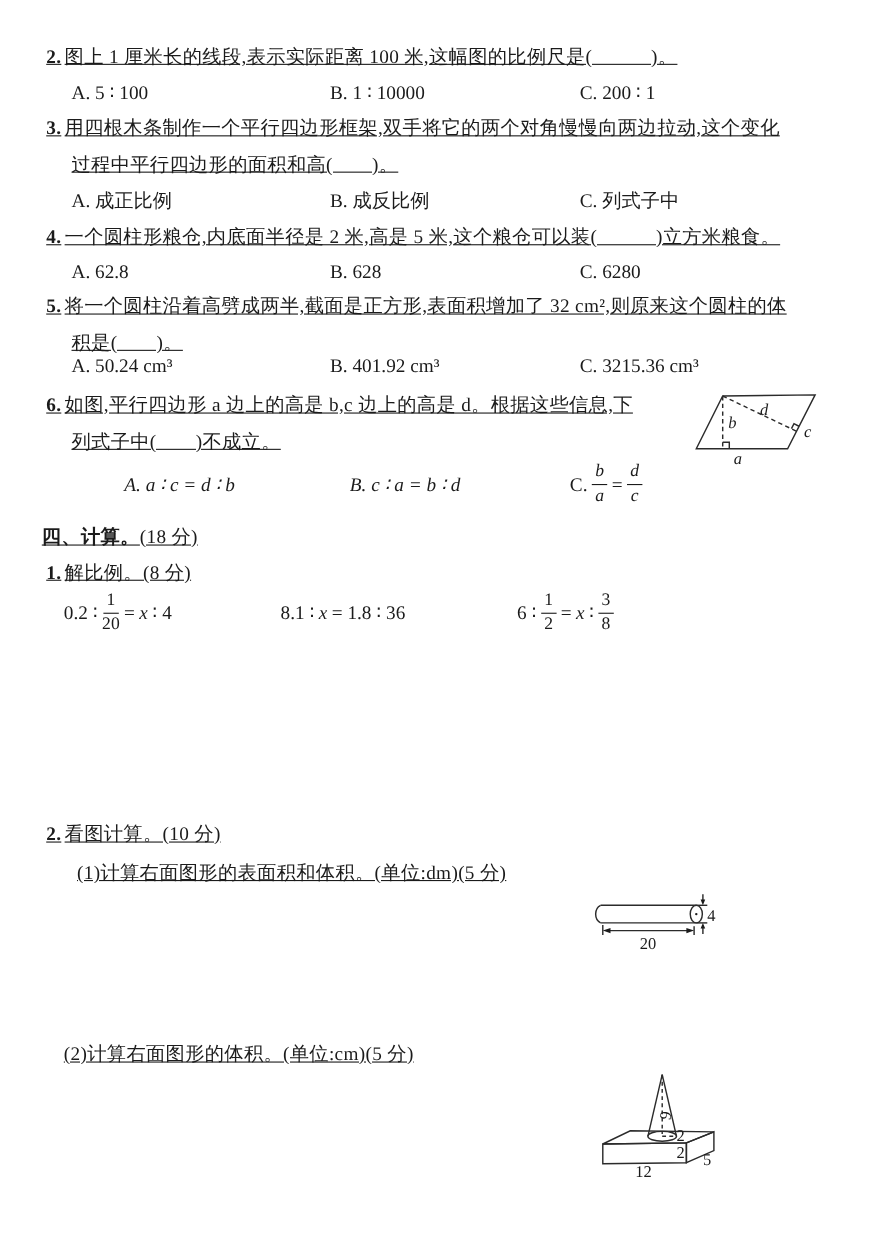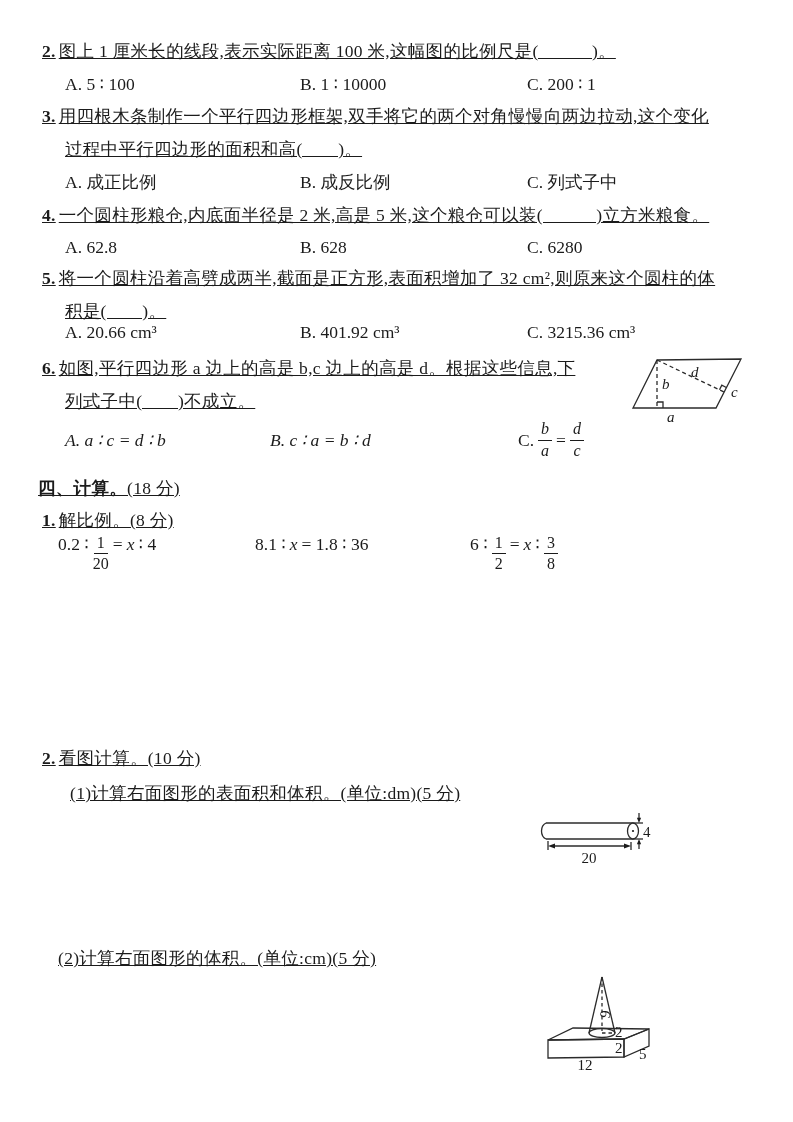--- a/index.html
+++ b/index.html
@@ -4,22 +4,22 @@
 <style>
   html,body{margin:0;padding:0;}
   body{
     width:793px;height:1122px;position:relative;background:#ffffff;
     font-family:"Liberation Serif","DejaVu Serif",serif;color:#1b1b1b;
     overflow:hidden;
   }
   .line{position:absolute;white-space:nowrap;font-size:17.5px;line-height:22px;letter-spacing:.3px;text-decoration:underline;}
   .qnum{font-weight:bold;margin-right:3px;}
   .opt{position:absolute;white-space:nowrap;font-size:17.5px;line-height:22px;}
-  .mi{font-style:italic;}
-  .eq{position:absolute;display:flex;height:46px;font-size:17.5px;white-space:nowrap;}
+  .mi{font-style:italic;margin-left:48px;}
+  .eq{position:absolute;display:flex;align-items:center;height:46px;font-size:17.5px;white-space:nowrap;}
   .eq > span{margin:0 2px;}
   .vx{font-style:italic;margin:0 3px;}
   .frac{display:inline-flex;flex-direction:column;align-items:center;line-height:1.15;font-size:16px;margin:0 4px;}
   .frac .fn{border-bottom:1.4px solid #1b1b1b;padding:0 3px 1px;}
   .frac .fd{padding-top:1px;}
   .optC{display:flex;align-items:center;height:46px;}
   svg{position:absolute;overflow:visible;}
   svg text{font-family:"Liberation Serif","DejaVu Serif",serif;fill:#1b1b1b;}
   .figstroke{stroke:#2b2b2b;fill:none;stroke-width:1.3;}
   .figfill{stroke:#2b2b2b;fill:#ffffff;stroke-width:1.3;}
@@ -46,21 +46,21 @@
   <span class="qnum">4.</span><span>一个圆柱形粮仓,内底面半径是 2 米,高是 5 米,这个粮仓可以装(　　　)立方米粮食。</span>
 </div>
 <span class="opt" style="left:65px;top:236px">A. 62.8</span>
 <span class="opt" style="left:300px;top:236px">B. 628</span>
 <span class="opt" style="left:527px;top:236px">C. 6280</span>
 
 <div class="line" style="left:42px;top:267px">
   <span class="qnum">5.</span><span>将一个圆柱沿着高劈成两半,截面是正方形,表面积增加了 32 cm²,则原来这个圆柱的体</span>
 </div>
 <div class="line" style="left:65px;top:300px">积是(　　)。</div>
-<span class="opt" style="left:65px;top:321px">A. 20.66 cm³</span>
+<span class="opt" style="left:65px;top:321px">A. 50.24 cm³</span>
 <span class="opt" style="left:300px;top:321px">B. 401.92 cm³</span>
 <span class="opt" style="left:527px;top:321px">C. 3215.36 cm³</span>
 
 <div class="line" style="left:42px;top:357px">
   <span class="qnum">6.</span><span>如图,平行四边形 a 边上的高是 b,c 边上的高是 d。根据这些信息,下</span>
 </div>
 <div class="line" style="left:65px;top:390px">列式子中(　　)不成立。</div>
 <span class="opt mi" style="left:65px;top:429px">A. a ∶ c = d ∶ b</span>
 <span class="opt mi" style="left:270px;top:429px">B. c ∶ a = b ∶ d</span>
 <div class="opt optC" style="left:518px;top:417px">

